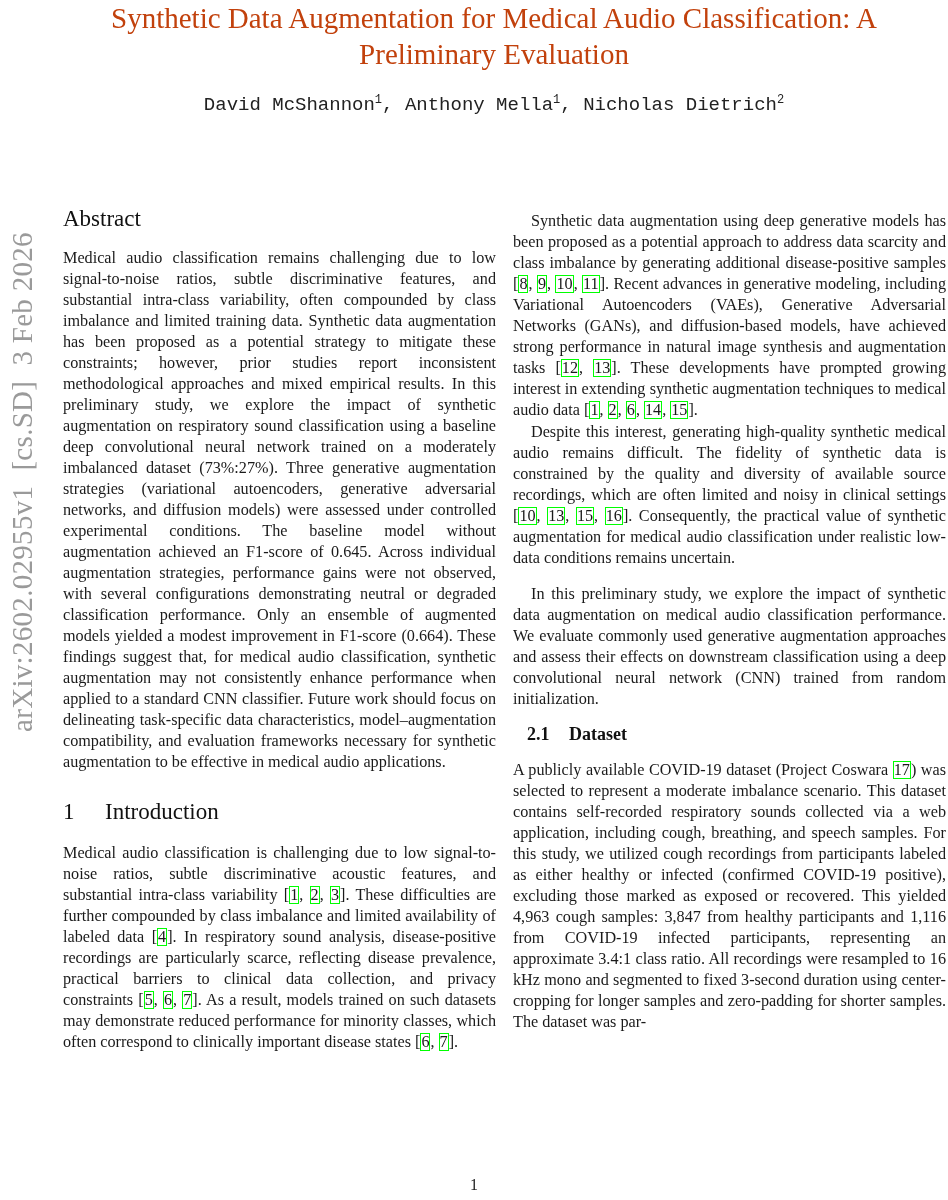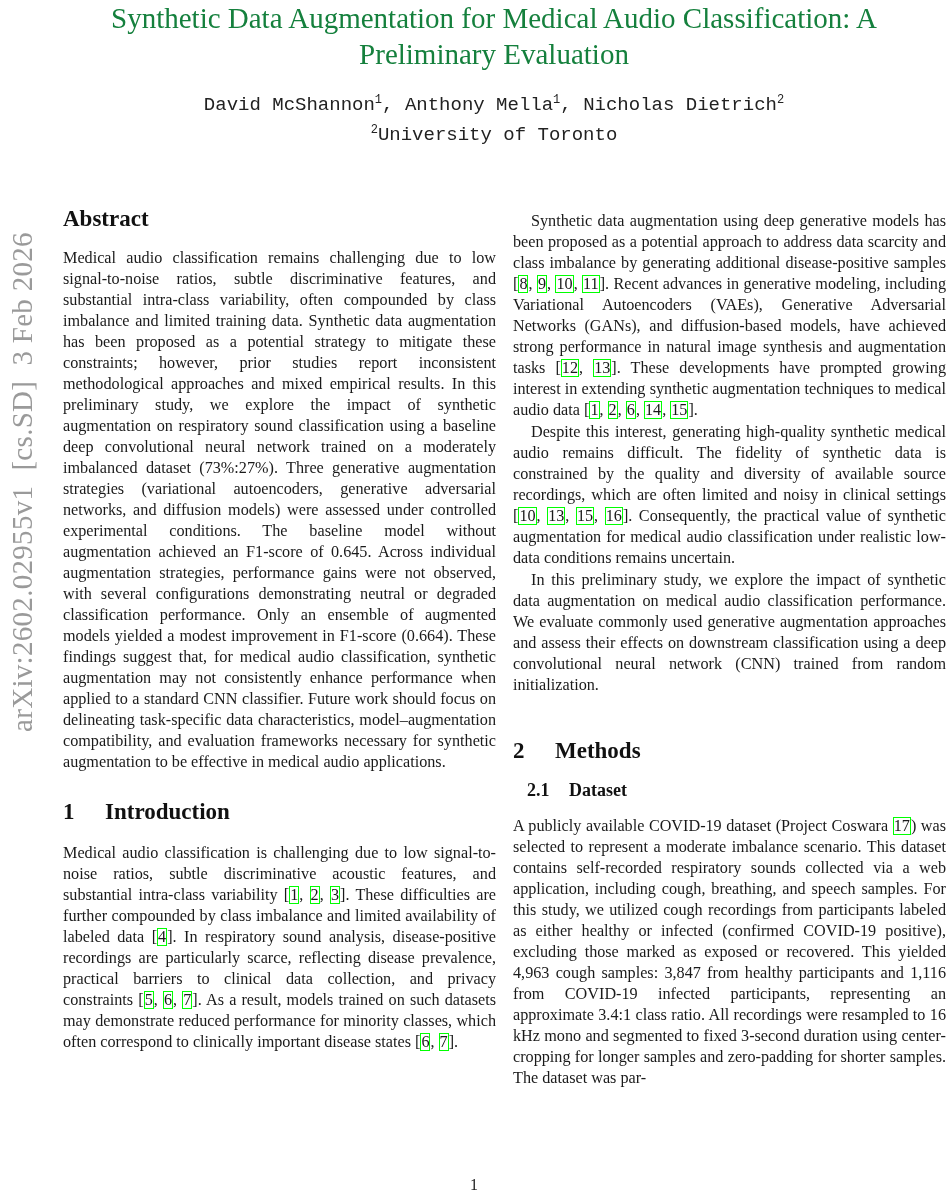--- a/index.html
+++ b/index.html
@@ -3,21 +3,21 @@
 <meta charset="utf-8">
 <style>
   html, body { margin: 0; padding: 0; background: #ffffff; }
   body {
     width: 948px; height: 1200px; position: relative; overflow: hidden;
     font-family: "DejaVu Serif", "Liberation Serif", serif; color: #1a1a1a;
   }
   .title {
     position: absolute; left: 60px; right: 20px; top: 0px;
     text-align: center; font-family: "Liberation Serif", serif;
-    font-size: 29px; line-height: 36px; font-weight: normal; margin: 0; color: #15803d;
+    font-size: 29px; line-height: 36px; font-weight: normal; margin: 0; color: #c2410c;
   }
   .authors {
     position: absolute; left: 60px; right: 20px; top: 88px;
     text-align: center; font-family: Liberation Mono, monospace; font-size: 19px; line-height: 25px; color: #222;
   }
   .authors sup { font-size: 12px; }
   .sidebar {
     position: absolute; left: 4px; top: 252px; width: 36px; height: 460px;
   }
   .sidebar-text {
@@ -28,21 +28,21 @@
   }
   .col { position: absolute; top: 200px; width: 433px; }
   .col-left { left: 63px; }
   .col-right { left: 513px; }
   .para {
     font-family: "Liberation Serif", serif; font-size: 16.2px; line-height: 21px;
     text-align: justify; margin: 0; hyphens: auto;
   }
   .para.indent { text-indent: 18px; }
   h2.sec {
-    font-family: "Liberation Serif", serif; font-weight: bold;
+    font-family: "Liberation Serif", serif; font-weight: normal;
     font-size: 23px; margin: 0; line-height: 30px; color: #111;
   }
   h2.sec .num { display: inline-block; width: 42px; }
   h3.subsec {
     font-family: "Liberation Serif", serif; font-weight: bold;
     font-size: 18px; margin: 14px; line-height: 24px; color: #111;
   }
   h3.subsec .num { display: inline-block; width: 42px; }
   .cite {
     outline: 1px solid #00ff00; outline-offset: -1px; padding: 0 1px; color: #1a1a1a;
@@ -56,21 +56,20 @@
 <body>
 
 <h1 class="title">Synthetic Data Augmentation for Medical Audio Classification: A Preliminary Evaluation</h1>
 
 <div class="authors">
   <div>
     <span>David McShannon</span><sup>1</sup>,
     <span>Anthony Mella</span><sup>1</sup>,
     <span>Nicholas Dietrich</span><sup>2</sup>
   </div>
-  <div><sup>2</sup><span>University of Toronto</span></div>
 </div>
 
 <div class="sidebar">
   <div class="sidebar-text" style="white-space:pre;">arXiv:2602.02955v1  [cs.SD]  3 Feb 2026</div>
 </div>
 
 <div class="col col-left">
   <h2 class="sec" style="margin-top:4px;">Abstract</h2>
   <p class="para" style="margin-top:14px;">Medical audio classification remains challenging due to low signal-to-noise ratios, subtle discriminative features, and substantial intra-class variability, often compounded by class imbalance and limited training data. Synthetic data augmentation has been proposed as a potential strategy to mitigate these constraints; however, prior studies report inconsistent methodological approaches and mixed empirical results. In this preliminary study, we explore the impact of synthetic augmentation on respiratory sound classification using a baseline deep convolutional neural network trained on a moderately imbalanced dataset (73%:27%). Three generative augmentation strategies (variational autoencoders, generative adversarial networks, and diffusion models) were assessed under controlled experimental conditions. The baseline model without augmentation achieved an F1-score of 0.645. Across individual augmentation strategies, performance gains were not observed, with several configurations demonstrating neutral or degraded classification performance. Only an ensemble of augmented models yielded a modest improvement in F1-score (0.664). These findings suggest that, for medical audio classification, synthetic augmentation may not consistently enhance performance when applied to a standard CNN classifier. Future work should focus on delineating task-specific data characteristics, model–augmentation compatibility, and evaluation frameworks necessary for synthetic augmentation to be effective in medical audio applications.</p>
 
@@ -78,24 +77,21 @@
     <span class="num">1</span><span>Introduction</span>
   </h2>
   <p class="para" style="margin-top:16px;"><span>Medical audio classification is challenging due to low signal-to-noise ratios, subtle discriminative acoustic features, and substantial intra-class variability [</span><a class="cite">1</a>, <a class="cite">2</a>, <a class="cite">3</a><span>]. These difficulties are further compounded by class imbalance and limited availability of labeled data [</span><a class="cite">4</a><span>]. In respiratory sound analysis, disease-positive recordings are particularly scarce, reflecting disease prevalence, practical barriers to clinical data collection, and privacy constraints [</span><a class="cite">5</a>, <a class="cite">6</a>, <a class="cite">7</a><span>]. As a result, models trained on such datasets may demonstrate reduced performance for minority classes, which often correspond to clinically important disease states [</span><a class="cite">6</a>, <a class="cite">7</a><span>].</span></p>
 </div>
 
 <div class="col col-right" style="top:211px;">
   <p class="para indent"><span>Synthetic data augmentation using deep generative models has been proposed as a potential approach to address data scarcity and class imbalance by generating additional disease-positive samples [</span><a class="cite">8</a>, <a class="cite">9</a>, <a class="cite">10</a>, <a class="cite">11</a><span>]. Recent advances in generative modeling, including Variational Autoencoders (VAEs), Generative Adversarial Networks (GANs), and diffusion-based models, have achieved strong performance in natural image synthesis and augmentation tasks [</span><a class="cite">12</a>, <a class="cite">13</a><span>]. These developments have prompted growing interest in extending synthetic augmentation techniques to medical audio data [</span><a class="cite">1</a>, <a class="cite">2</a>, <a class="cite">6</a>, <a class="cite">14</a>, <a class="cite">15</a><span>].</span></p>
 
   <p class="para indent" style="margin-top:1px;"><span>Despite this interest, generating high-quality synthetic medical audio remains difficult. The fidelity of synthetic data is constrained by the quality and diversity of available source recordings, which are often limited and noisy in clinical settings [</span><a class="cite">10</a>, <a class="cite">13</a>, <a class="cite">15</a>, <a class="cite">16</a><span>]. Consequently, the practical value of synthetic augmentation for medical audio classification under realistic low-data conditions remains uncertain.</span></p>
 
-  <p class="para indent" style="margin-top:1px;">In this preliminary study, we explore the impact of synthetic data augmentation on medical audio classification performance. We evaluate commonly used generative augmentation approaches and assess their effects on downstream classification using a deep convolutional neural network (CNN) trained from random initialization.</p>
+  <p class="para indent" style="margin-top:15px;">In this preliminary study, we explore the impact of synthetic data augmentation on medical audio classification performance. We evaluate commonly used generative augmentation approaches and assess their effects on downstream classification using a deep convolutional neural network (CNN) trained from random initialization.</p>
 
-  <h2 class="sec" style="margin-top:40px;">
-    <span class="num">2</span><span>Methods</span>
-  </h2>
   <h3 class="subsec" style="margin-top:12px;">
     <span class="num">2.1</span><span>Dataset</span>
   </h3>
   <p class="para" style="margin-top:14px;"><span>A publicly available COVID-19 dataset (Project Coswara </span><a class="cite">17</a><span>) was selected to represent a moderate imbalance scenario. This dataset contains self-recorded respiratory sounds collected via a web application, including cough, breathing, and speech samples. For this study, we utilized cough recordings from participants labeled as either healthy or infected (confirmed COVID-19 positive), excluding those marked as exposed or recovered. This yielded 4,963 cough samples: 3,847 from healthy participants and 1,116 from COVID-19 infected participants, representing an approximate 3.4:1 class ratio. All recordings were resampled to 16 kHz mono and segmented to fixed 3-second duration using center-cropping for longer samples and zero-padding for shorter samples. The dataset was par-</span></p>
 </div>
 
 <div class="page-num">1</div>
 
 </body></html>

